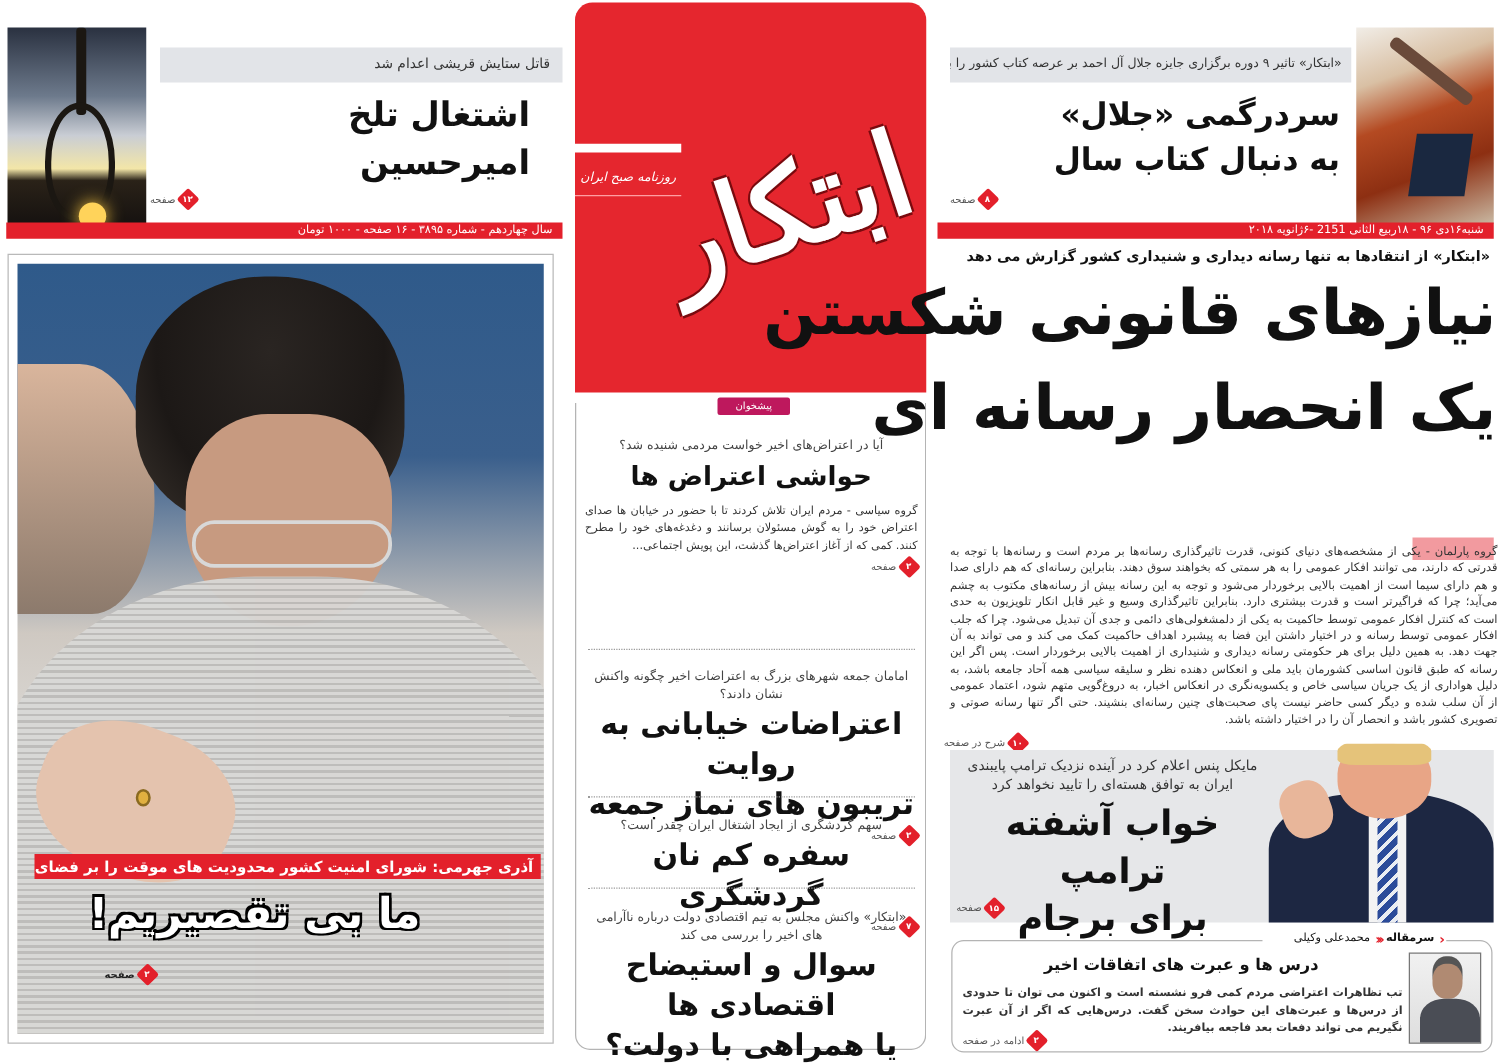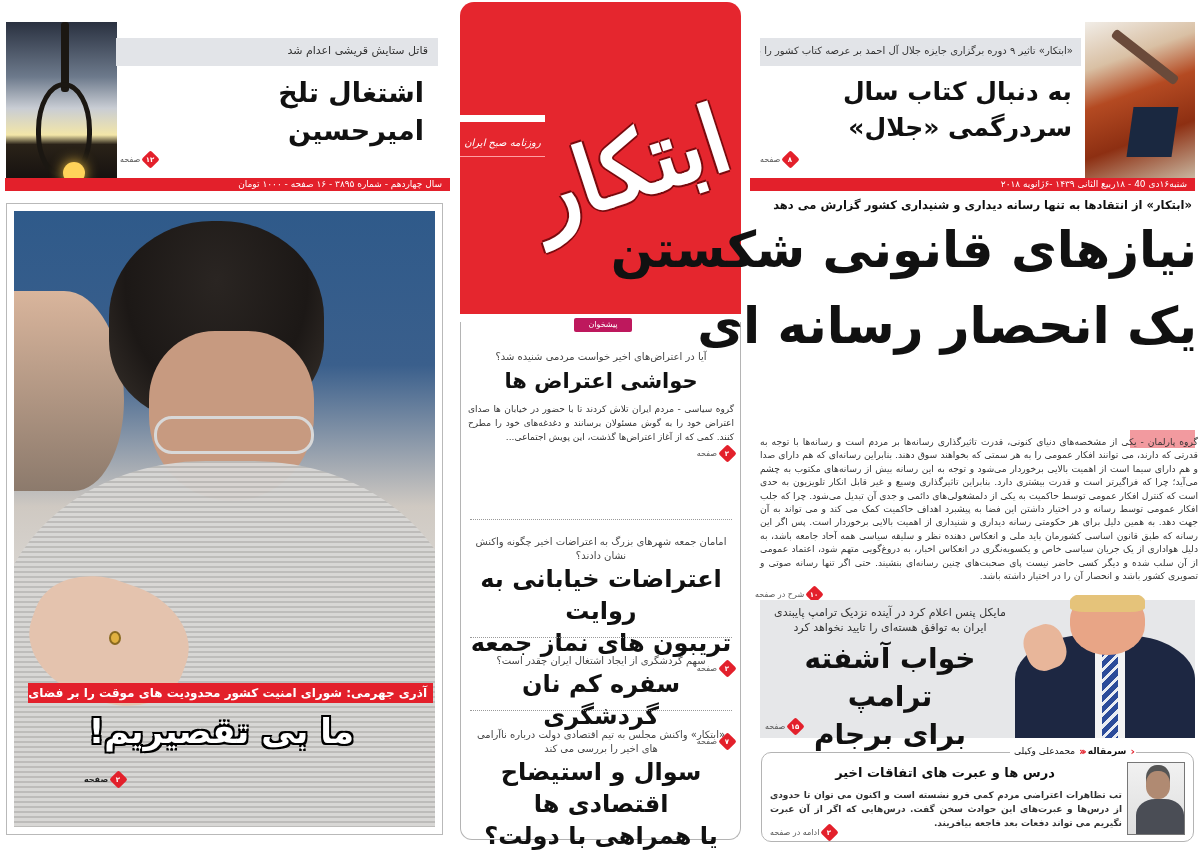--- a/index.html
+++ b/index.html
@@ -6,21 +6,21 @@
   html, body { width: 1200px; height: 850px; background: #ffffff; overflow: hidden; }
   body { position: relative; font-family: "DejaVu Sans", sans-serif; direction: rtl; color: #111; }
 
   .abs { position: absolute; }
 
   
   #tl-photo { left: 6px; top: 22px; width: 111px; height: 157px; background: linear-gradient(180deg,#2a3140 0%,#6d7a8c 35%,#c9cdd4 55%,#f3e6a8 72%,#2a2218 78%,#161210 100%); overflow: hidden; }
   #tl-photo .rope { position: absolute; left: 55px; top: 0; width: 8px; height: 70px; background: #1b1712; border-radius: 3px; }
   #tl-photo .loop { position: absolute; left: 30px; top: 60px; width: 56px; height: 95px; border: 5px solid #1b1712; border-radius: 50% 50% 45% 45%; }
   #tl-photo .sun { position: absolute; left: 57px; top: 140px; width: 22px; height: 22px; border-radius: 50%; background: #ffd35a; box-shadow: 0 0 14px #ffcc44; }
-  #tl-kicker { left: 116px; top: 38px; width: 322px; height: 28px; background: #e2e4e8; font-size: 11px; color: #333; padding: 6px 10px 0 0; text-align: right; }
+  #tl-kicker { left: 128px; top: 38px; width: 322px; height: 28px; background: #e2e4e8; font-size: 11px; color: #333; padding: 6px 10px 0 0; text-align: right; }
   #tl-headline { left: 120px; top: 74px; width: 310px; font-size: 27px; font-weight: bold; line-height: 38px; text-align: right; padding-right: 6px; }
   #tl-page { left: 120px; top: 153px; width: 310px; padding-right: 6px; }
 
   
   .red-bar { height: 13px; background: #e3202b; color: #fff; font-size: 9px; line-height: 13px; padding-right: 8px; white-space: nowrap; overflow: hidden; }
   #bar-left { left: 5px; top: 178px; width: 445px; }
   #bar-right { left: 750px; top: 178px; width: 445px; }
 
   
   #masthead { left: 460px; top: 2px; width: 281px; height: 312px; background: #e5262e; border-radius: 14px 14px 0 0; overflow: hidden; }
@@ -46,21 +46,21 @@
   #photo { position: relative; width: 100%; height: 100%; overflow: hidden;
     background: linear-gradient(180deg,#2f5a8a 0%,#3a5f8c 25%,#cfc9c2 48%,#d9d6d2 60%,#cfccc8 100%); }
   #photo .head { position: absolute; left: 95px; top: 10px; width: 215px; height: 200px; border-radius: 48% 48% 40% 40%; background: radial-gradient(ellipse at 50% 30%,#2a2522 0%,#1c1816 60%,#3b342e 100%); }
   #photo .face { position: absolute; left: 135px; top: 120px; width: 165px; height: 170px; border-radius: 40% 40% 50% 50%; background: #c79a80; }
   #photo .glasses { position: absolute; left: 140px; top: 205px; width: 160px; height: 38px; border: 3px solid #d8d8d8; border-radius: 18px; }
   #photo .bald { position: absolute; left: 0; top: 80px; width: 110px; height: 200px; border-radius: 0 60% 50% 0; background: linear-gradient(180deg,#d9b59c 0%,#8c7a6c 100%); }
   #photo .shoulder { position: absolute; left: -20px; top: 250px; width: 470px; height: 400px; border-radius: 45% 45% 0 0; background: repeating-linear-gradient(0deg,#d9d8d6 0 3px,#bdbcba 3px 5px), #d6d5d2; opacity: .95; }
   #photo .hand { position: absolute; left: 15px; top: 370px; width: 160px; height: 120px; border-radius: 45%; background: #e4c3ae; transform: rotate(20deg); }
   #photo .ring { position: absolute; left: 95px; top: 420px; width: 12px; height: 14px; border-radius: 50%; background: #e0b040; border: 2px solid #8a6a20; }
   #photo-kicker { position: absolute; right: 2px; top: 472px; width: 405px; height: 20px; background: #e3202b; color: #fff; font-size: 12px; font-weight: bold; line-height: 20px; padding-right: 6px; white-space: nowrap; overflow: hidden; text-align: right; }
-  #photo-headline { position: absolute; left: 40px; top: 500px; width: 300px; font-size: 34px; font-weight: bold; color: #fff; text-shadow: -2px -2px 0 #000, 2px -2px 0 #000, -2px 2px 0 #000, 2px 2px 0 #000; }
+  #photo-headline { position: absolute; left: 40px; top: 500px; width: 300px; font-size: 34px; font-weight: bold; color: #fff; text-align: center; text-shadow: -2px -2px 0 #000, 2px -2px 0 #000, -2px 2px 0 #000, 2px 2px 0 #000; }
   #photo-page { position: absolute; left: 70px; top: 562px; }
 
   
   #mid-box { left: 460px; top: 322px; width: 281px; height: 518px; border: 1px solid #b4b4b4; border-top: none; border-radius: 0 0 12px 12px; background: #fff; }
   #pishkhan { left: 574px; top: 318px; width: 58px; height: 14px; background: #be185d; color: #fff; font-size: 8px; line-height: 14px; text-align: center; border-radius: 2px; }
   .mid-story { position: absolute; left: 468px; width: 266px; text-align: center; }
   .mid-kicker { font-size: 10px; color: #444; line-height: 14px; margin-top: 12px; }
   .mid-headline { font-size: 24px; font-weight: bold; line-height: 32px; color: #111; }
   .mid-body { font-size: 9px; color: #333; line-height: 14px; text-align: justify; margin-top: 4px; }
   .mid-page { margin-top: 3px; }
@@ -122,30 +122,30 @@
   <div class="tagline-box">روزنامه صبح ایران</div>
   <div class="logo">ابتکار</div>
 </div>
 
 <div id="tr-photo" class="abs">
   <div class="pen"></div>
     <div class="base"></div>
 </div>
 <div id="tr-kicker" class="abs">«ابتکار» تاثیر ۹ دوره برگزاری جایزه جلال آل احمد بر عرصه کتاب کشور را بررسی کرد</div>
 <div id="tr-headline" class="abs">
+  <div>سردرگمی «جلال»</div>
   <div>به دنبال کتاب سال</div>
-  <div>سردرگمی «جلال»</div>
 </div>
 <div id="tr-page" class="abs page-ref">
   <span class="diamond">
       <span>۸</span>
     </span>
   <span>صفحه</span>
 </div>
-<div id="bar-right" class="abs red-bar">شنبه۱۶دی 40 - ۱۸ربیع الثانی ۱۴۳۹ -۶ژانویه ۲۰۱۸</div>
+<div id="bar-right" class="abs red-bar">شنبه۱۶دی ۹۶ - ۱۸ربیع الثانی 2151 -۶ژانویه ۲۰۱۸</div>
 
 <div id="photo-frame" class="abs">
   <div id="photo">
     <div class="bald"></div>
     <div class="head"></div>
     <div class="face"></div>
     <div class="glasses"></div>
     <div class="shoulder"></div>
     <div class="hand"></div>
     <div class="ring"></div>
@@ -246,21 +246,21 @@
       <span>۱۵</span>
     </span>
   <span>صفحه</span>
 </div>
 
 <div id="ed-box" class="abs"></div>
 <div id="ed-label" class="abs">
   <span class="chev">‹</span>
   <span>سرمقاله</span>
   <span class="chev">‹‹‹</span>
-  <span style="font-weight:normal;">محمدعلی وکیلی</span>
+  <span style="font-weight:normal;margin-left:21px;">محمدعلی وکیلی</span>
 </div>
 <div id="ed-photo" class="abs">
   <div class="head"></div>
     <div class="body"></div>
 </div>
 <div id="ed-headline" class="abs">درس ها و عبرت های اتفاقات اخیر</div>
 <div id="ed-body" class="abs">تب تظاهرات اعتراضی مردم کمی فرو نشسته است و اکنون می توان تا حدودی از درس‌ها و عبرت‌های این حوادث سخن گفت. درس‌هایی که اگر از آن عبرت نگیریم می تواند دفعات بعد فاجعه بیافریند.</div>
 <div id="ed-page" class="abs page-ref ltr-left">
   <span class="diamond">
       <span>۲</span>

